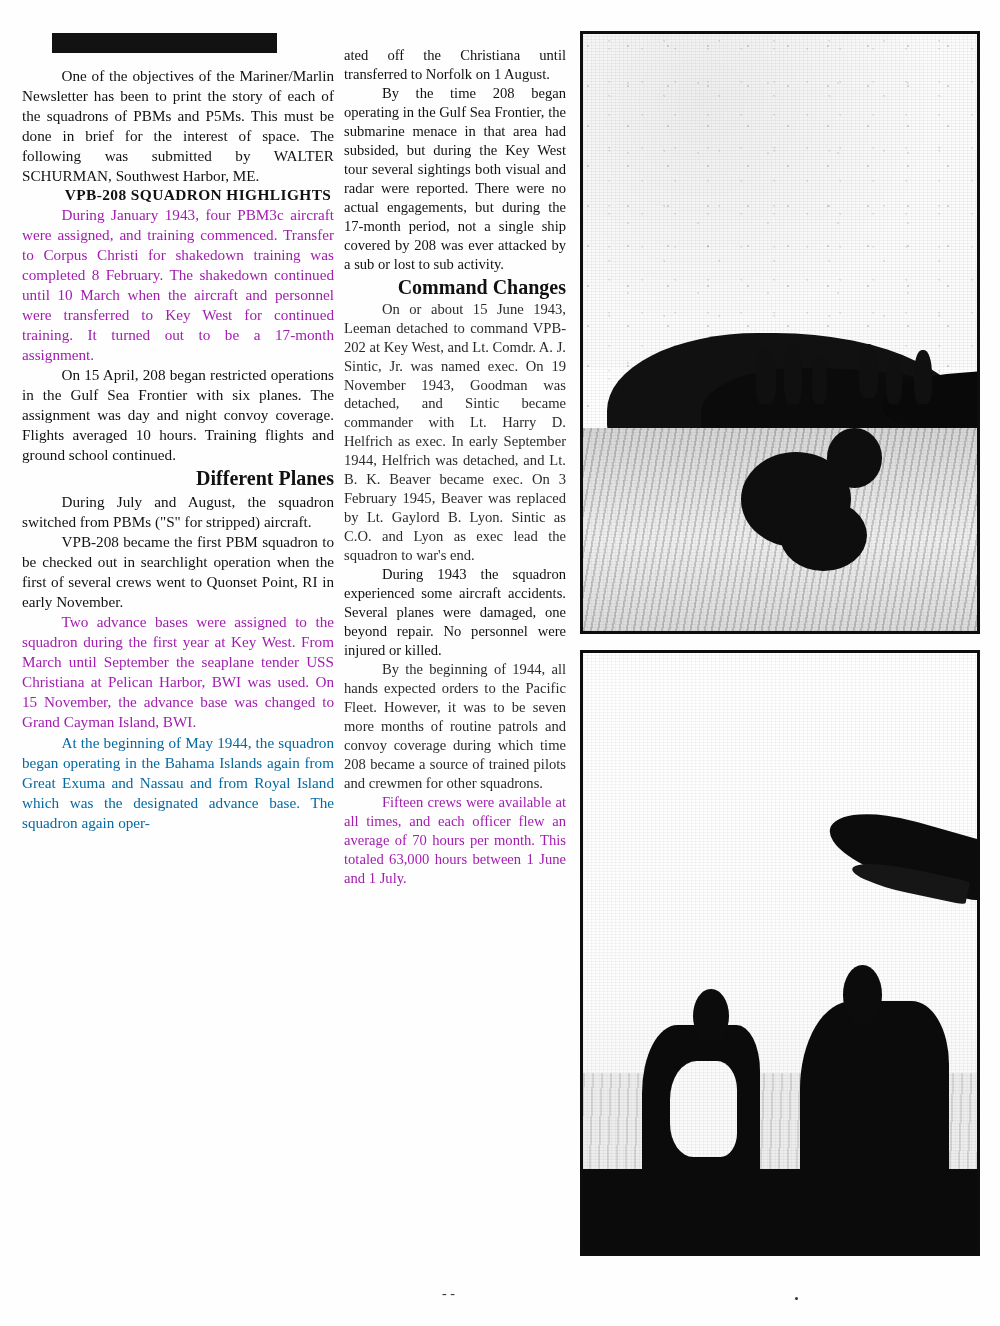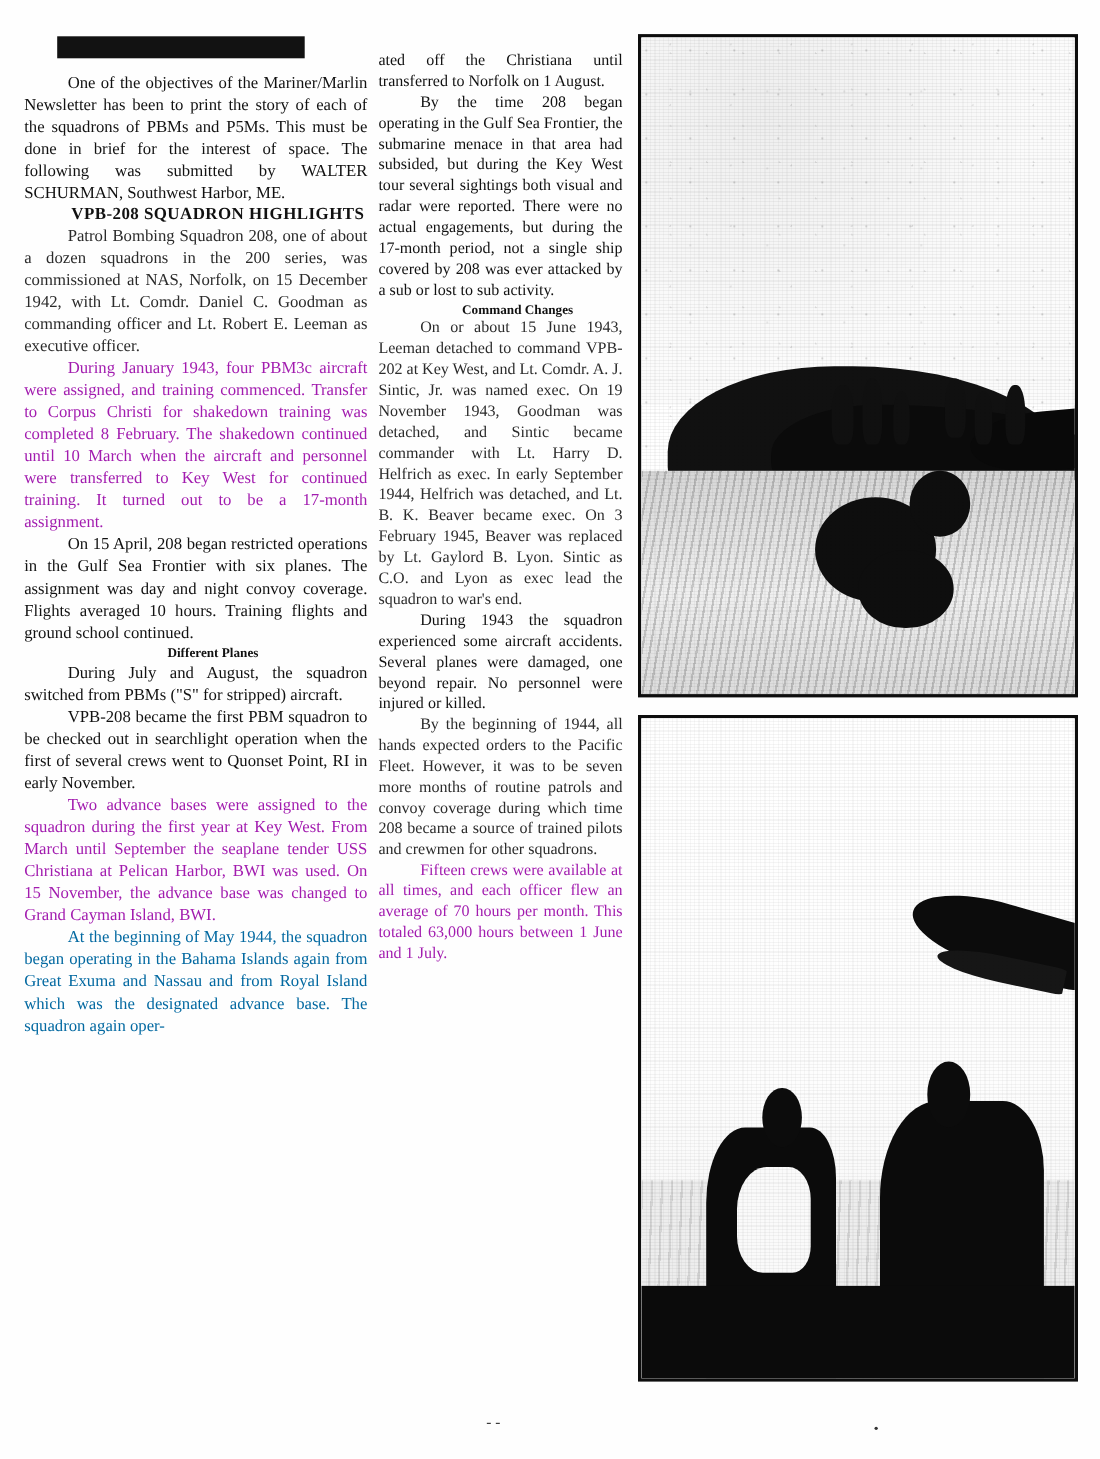--- a/index.html
+++ b/index.html
@@ -64,25 +64,25 @@
   .head {
     text-align: center;
     font-weight: bold;
     letter-spacing: 0.4px;
     margin: 7px 0 2px 0;
     text-indent: 0;
     font-size: 15.4px;
   }
   .head.two-line { line-height: 1.18; }
   .subhead {
-    text-align: center;
+    text-align: right;
     font-weight: bold;
     margin: 7px 0 2px 0;
     text-indent: 0;
-    font-size: 12px;
+    font-size: 20px;
   }
 
   
   .fade1 { color: #2b2b2b; }
   .fade2 { color: #a21caf; }
   .fade3 { color: #0369a1; }
 
   
   .photo-frame {
     position: absolute;
@@ -262,21 +262,20 @@
 </head>
 <body>
 
 <div class="page">
 
   <div class="redaction"></div>
 
   <div class="col col1">
     <p>One of the objectives of the Mariner/Marlin Newsletter has been to print the story of each of the squadrons of PBMs and P5Ms. This must be done in brief for the interest of space. The following was submitted by WALTER SCHURMAN, Southwest Harbor, ME.</p>
     <p class="head two-line">VPB-208 SQUADRON HIGHLIGHTS</p>
-    <p class="fade1">Patrol Bombing Squadron 208, one of about a dozen squadrons in the 200 series, was commissioned at NAS, Norfolk, on 15 December 1942, with Lt. Comdr. Daniel C. Goodman as commanding officer and Lt. Robert E. Leeman as executive officer.</p>
     <p class="fade2">During January 1943, four PBM3c aircraft were assigned, and training commenced. Transfer to Corpus Christi for shakedown training was completed 8 February. The shakedown continued until 10 March when the aircraft and personnel were transferred to Key West for continued training. It turned out to be a 17-month assignment.</p>
     <p>On 15 April, 208 began restricted operations in the Gulf Sea Frontier with six planes. The assignment was day and night convoy coverage. Flights averaged 10 hours. Training flights and ground school continued.</p>
     <p class="subhead">Different Planes</p>
     <p>During July and August, the squadron switched from PBMs ("S" for stripped) aircraft.</p>
     <p>VPB-208 became the first PBM squadron to be checked out in searchlight operation when the first of several crews went to Quonset Point, RI in early November.</p>
     <p class="fade2">Two advance bases were assigned to the squadron during the first year at Key West. From March until September the seaplane tender USS Christiana at Pelican Harbor, BWI was used. On 15 November, the advance base was changed to Grand Cayman Island, BWI.</p>
     <p class="fade3">At the beginning of May 1944, the squadron began operating in the Bahama Islands again from Great Exuma and Nassau and from Royal Island which was the designated advance base. The squadron again oper-</p>
   </div>
 
   <div class="col col2">

